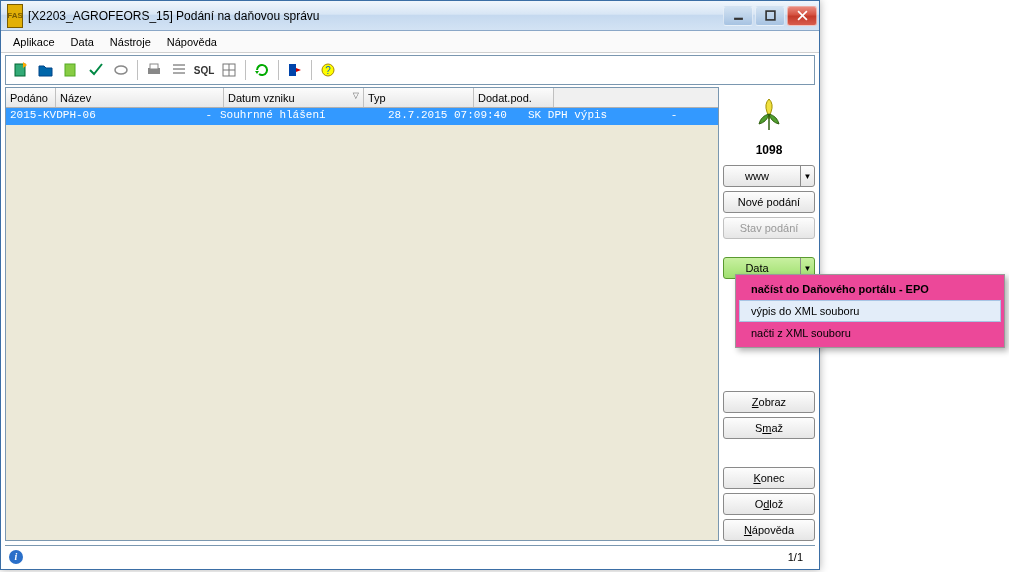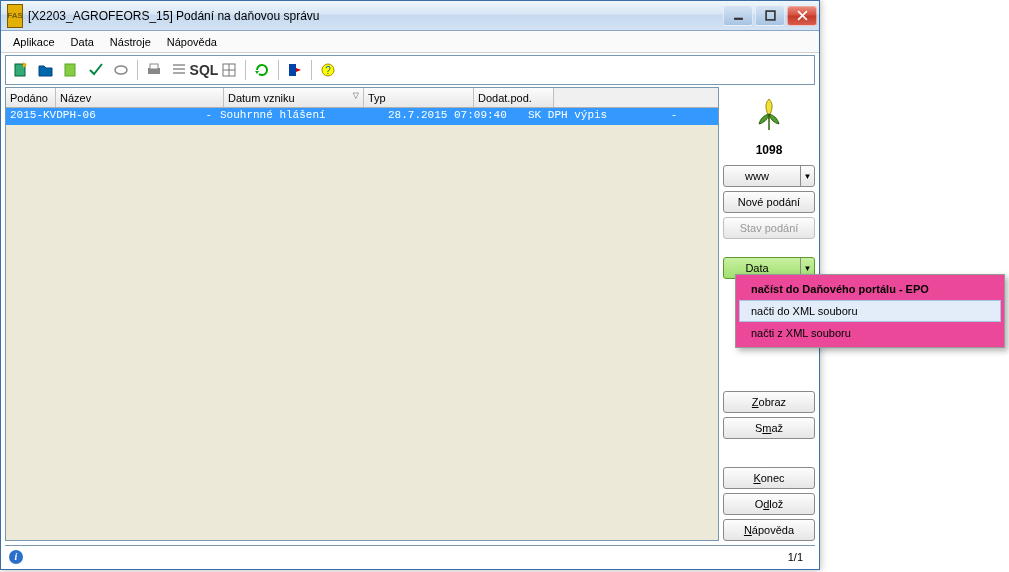--- a/index.html
+++ b/index.html
@@ -77,21 +77,21 @@
       align-items: center;
       padding: 0 4px;
       gap: 3px;
     }
     .tb-btn {
       width: 22px; height: 22px;
       display: flex; align-items: center; justify-content: center;
       border: 1px solid transparent;
     }
     .tb-sep { width: 1px; height: 20px; background: #c0c0c0; margin: 0 2px; }
-    .tb-sql { font-size: 14px; font-weight: bold; color: #333; }
+    .tb-sql { font-size: 10px; font-weight: bold; color: #333; }
     .content {
       flex: 1;
       display: flex;
       margin: 0 4px 4px 4px;
       gap: 4px;
       min-height: 0;
     }
     .table-area {
       flex: 1;
       border: 1px solid #7a97b0;
@@ -404,15 +404,15 @@
   <div class="statusbar">
     <div class="status-left">
       <div class="i-icon">i</div>
     </div>
     <div class="status-right">1/1</div>
   </div>
 </div>
 
 <div class="dropdown-menu">
   <div class="dd-item bold">načíst do Daňového portálu - EPO</div>
-  <div class="dd-item hover">načti do XML souboru</div>
+  <div class="dd-item hover">výpis do XML souboru</div>
   <div class="dd-item">načti z XML souboru</div>
 </div>
 
 </body></html>

